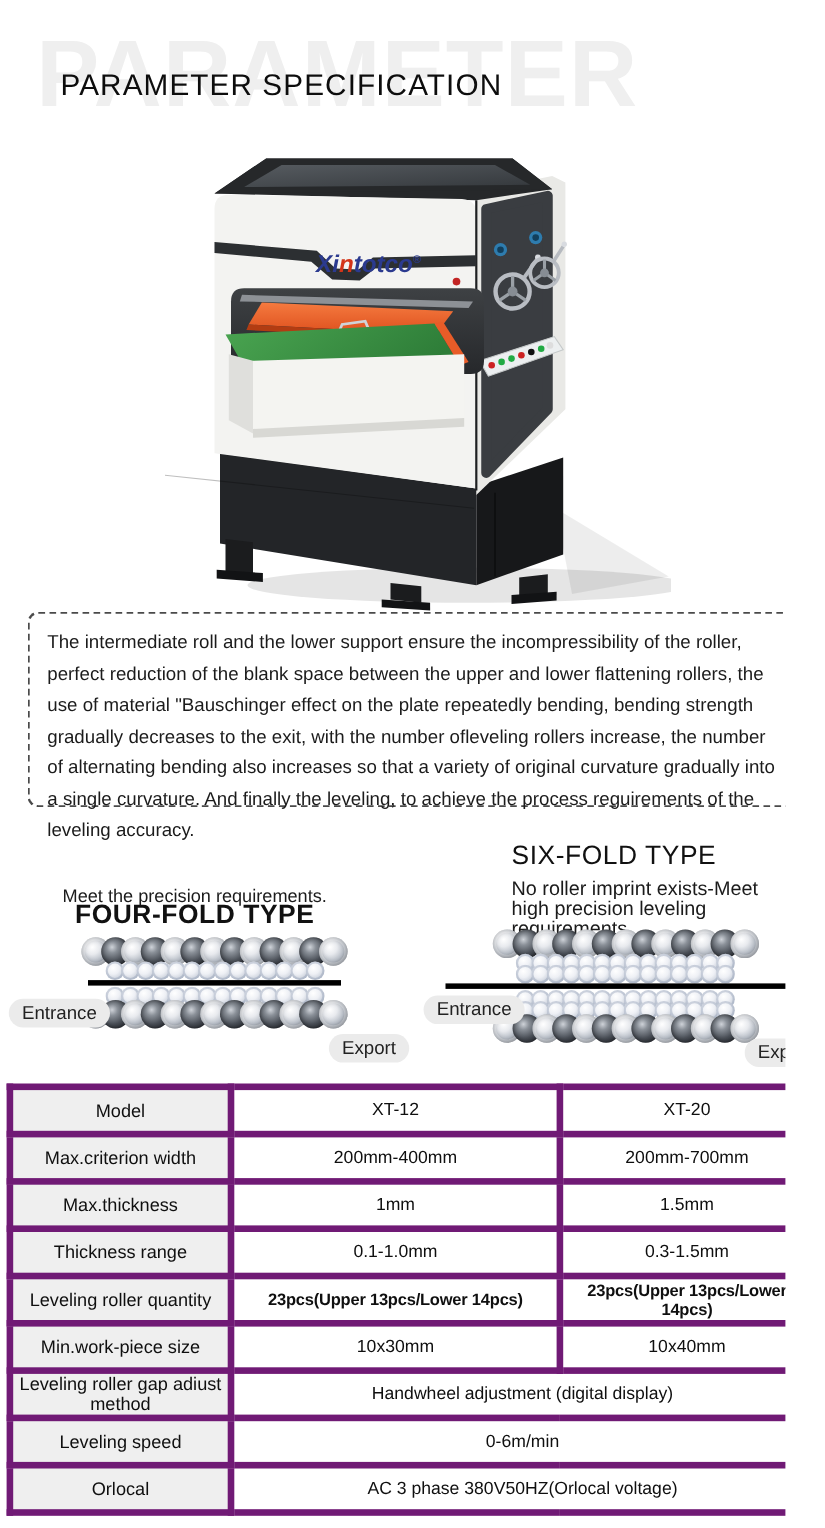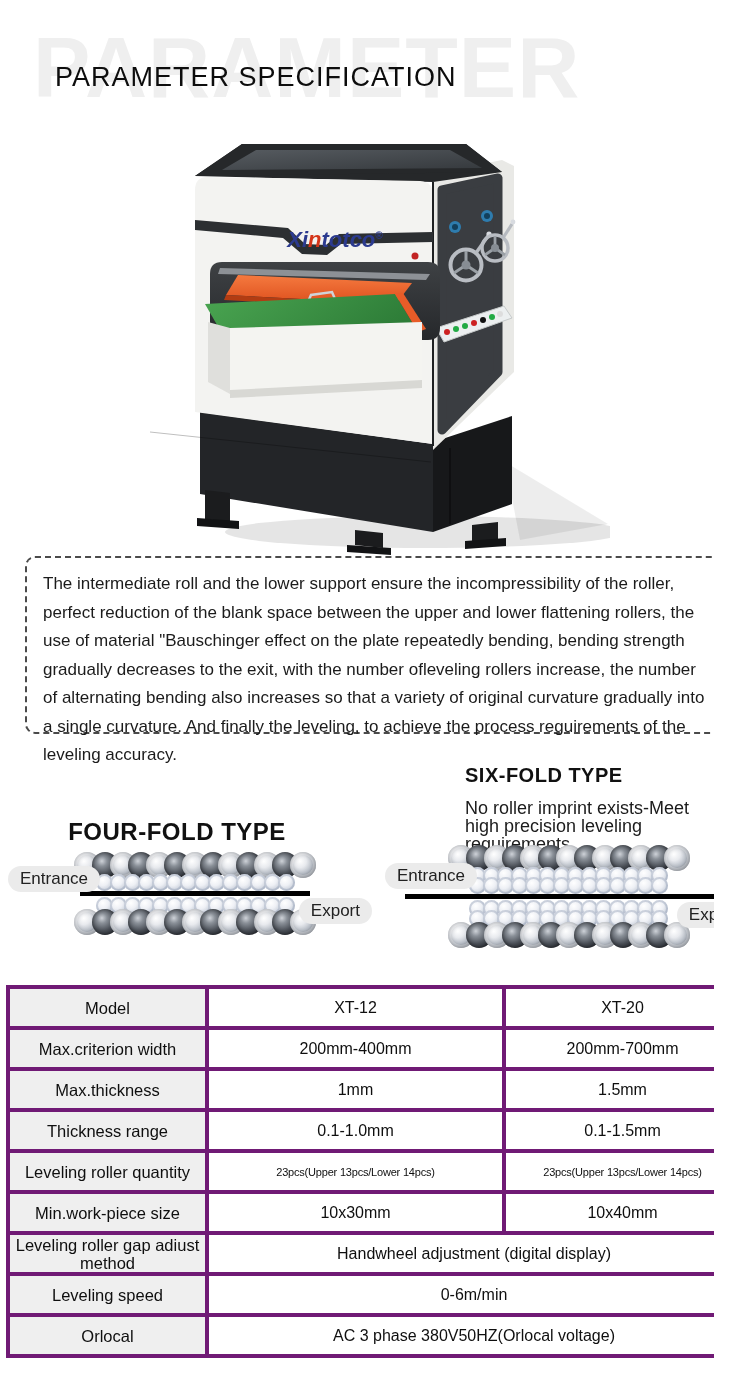--- a/index.html
+++ b/index.html
@@ -13,21 +13,21 @@
   
   .machine{position:absolute;left:150px;top:132px;width:460px;height:424px;z-index:1;}
   
   .desc-box{position:absolute;left:25px;top:556px;width:700px;height:178px;box-sizing:border-box;
             border:2px dashed #4a4a4a;border-radius:10px;padding:12px 16px;}
   .desc-box p{margin:0;font-size:17px;line-height:28.5px;color:#1b1b1b;}
   
   .ff-title{position:absolute;left:52px;top:774px;width:250px;text-align:center;
             font-size:24px;font-weight:bold;letter-spacing:0.5px;margin-top:44px;}
   .ff-sub{position:absolute;left:27px;top:806px;width:300px;text-align:center;font-size:16.5px;color:#1b1b1b;}
-  .sf-title{position:absolute;left:465px;top:764px;font-size:20px;font-weight:bold;letter-spacing:0.5px;}
+  .sf-title{position:absolute;left:465px;top:764px;font-size:24px;font-weight:normal;letter-spacing:0.5px;}
   .sf-sub{position:absolute;left:465px;top:799px;width:252px;font-size:18px;line-height:18px;color:#1b1b1b;}
   
   .diagram{position:absolute;}
   #fourfold{left:8px;top:852px;width:364px;height:100px;}
   #sixfold{left:385px;top:845px;width:365px;height:125px;}
   .stack{position:relative;}
   #fourfold .stack{margin:0 62px 0 72px;}
   #sixfold .stack{margin:0 70px 0 72px;}
   .r-row{display:flex;justify-content:center;position:relative;}
   .r-lg{width:26px;height:26px;border-radius:50%;flex:0 0 26px;}
@@ -36,32 +36,32 @@
               box-shadow:inset 0 0 0 3px rgba(255,255,255,0.28), inset 0 0 6px rgba(0,0,0,0.35);}
   .r-lg.dark{background:radial-gradient(circle at 38% 35%, #ced2d8 0%, #8a9098 22%, #4a4f57 55%, #22252b 88%);
              box-shadow:inset 0 0 5px rgba(0,0,0,0.5);}
   .r-sm{width:17px;height:17px;border-radius:50%;flex:0 0 17px;
         background:radial-gradient(circle at 40% 35%, #ffffff 0%, #eef0f5 38%, #c3cad6 75%, #96a0b1 100%);
         box-shadow:inset 0 0 0 2px rgba(140,152,176,0.38);}
   .r-row .r-sm + .r-sm{margin-left:-3px;}
   .plate-bar{height:5px;background:#000;position:relative;z-index:3;}
   #sixfold .plate-bar{width:calc(100% + 115px);margin-left:-52px;}
   .pill{position:absolute;background:#ebebeb;border-radius:16px;padding:3px 12px;
-        font-size:17px;color:#222;z-index:4;white-space:nowrap;}
+        font-size:17px;color:#222;z-index:4;white-space:nowrap;margin-top:42px;}
   #fourfold .pill-entrance{left:0;top:14px;}
   #fourfold .pill-export{right:0;top:46px;}
   #sixfold .pill-entrance{left:0;top:18px;}
   #sixfold .pill-export{right:0;top:57px;}
   
   .spec-table{position:absolute;left:6px;top:985px;width:737px;border-collapse:collapse;z-index:1;}
-  .spec-table td{border:4px solid #701a75;height:37px;text-align:center;vertical-align:middle;
+  .spec-table td{border:6px solid #701a75;height:37px;text-align:center;vertical-align:middle;
                  font-size:16px;color:#0f0f0f;padding:0 4px;}
   .spec-table td.lbl{background:#efefef;width:187px;font-size:16.5px;line-height:18px;}
   .spec-table td.c1{width:285px;text-align:center;}
-  .spec-table td.cond{font-size:11px;letter-spacing:-0.2px;}
+  .spec-table td.cond{font-size:15px;letter-spacing:-0.2px;font-weight:bold;}
 </style>
 </head>
 <body>
 
 <div class="page">
 
   <div class="watermark">PARAMETER</div>
   <h1 class="title">PARAMETER SPECIFICATION</h1>
 
   <div class="machine">
@@ -175,20 +175,21 @@
         <polygon points="80,258 272,248 272,256 80,266" fill="#d8d8d4"></polygon>
       </g>
     </svg>
   </div>
 
   <div class="desc-box">
     <p>The intermediate roll and the lower support ensure the incompressibility of the roller, perfect reduction of the blank space between the upper and lower flattening rollers, the use of material "Bauschinger effect on the plate repeatedly bending, bending strength gradually decreases to the exit, with the number ofleveling rollers increase, the number of alternating bending also increases so that a variety of original curvature gradually into a single curvature. And finally the leveling, to achieve the process reguirements of the leveling accuracy.</p>
   </div>
 
   <div class="ff-title">FOUR-FOLD TYPE</div>
+  <div class="ff-sub">Meet the precision requirements.</div>
   <div class="diagram" id="fourfold">
     <span class="pill pill-entrance">Entrance</span>
     <span class="pill pill-export">Export</span>
     <div class="stack">
         <div class="r-row" style="margin-top: 0px;">
           <span class="r-lg light"></span>
           <span class="r-lg dark"></span>
           <span class="r-lg light"></span>
           <span class="r-lg dark"></span>
           <span class="r-lg light"></span>
@@ -369,21 +370,21 @@
         <td>200mm-700mm</td>
       </tr>
       <tr>
         <td class="lbl">Max.thickness</td>
         <td class="c1">1mm</td>
         <td>1.5mm</td>
       </tr>
       <tr>
         <td class="lbl">Thickness range</td>
         <td class="c1">0.1-1.0mm</td>
-        <td>0.1-1.5mm</td>
+        <td>0.3-1.5mm</td>
       </tr>
       <tr>
         <td class="lbl">Leveling roller quantity</td>
         <td class="c1 cond">23pcs(Upper 13pcs/Lower 14pcs)</td>
         <td class="cond">23pcs(Upper 13pcs/Lower 14pcs)</td>
       </tr>
       <tr>
         <td class="lbl">Min.work-piece size</td>
         <td class="c1">10x30mm</td>
         <td>10x40mm</td>

